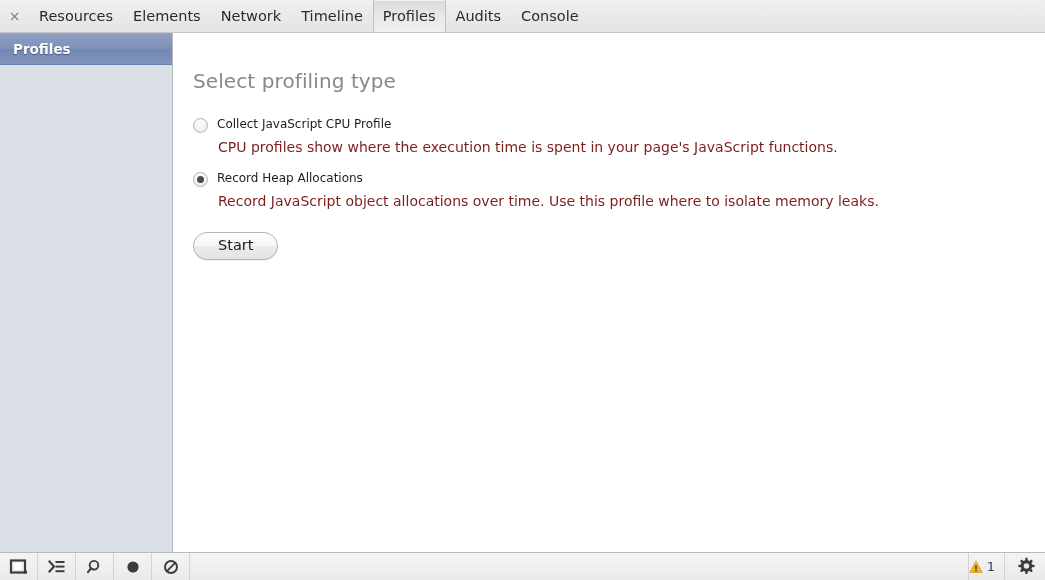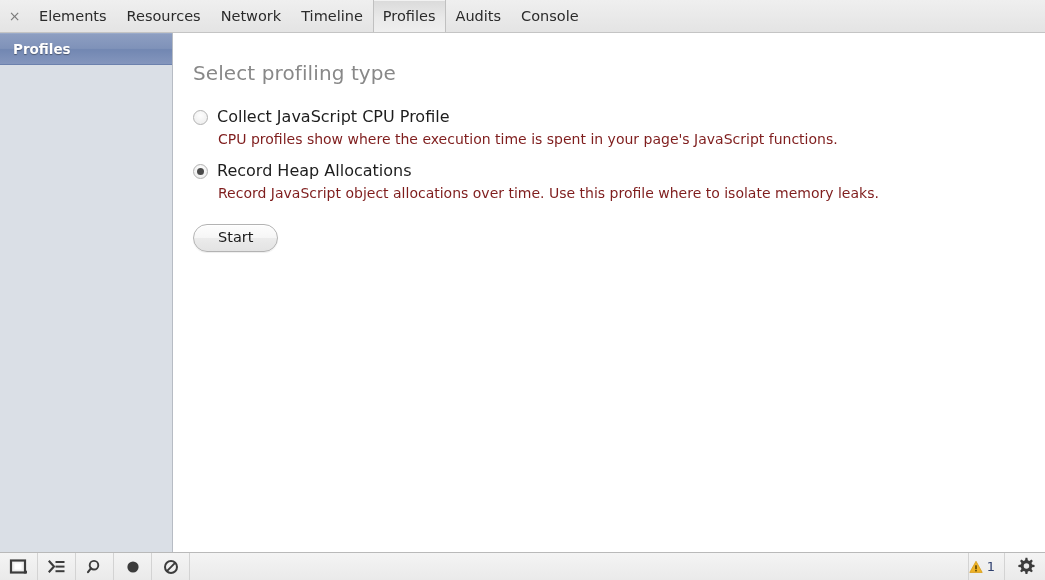--- a/index.html
+++ b/index.html
@@ -103,21 +103,21 @@
     border-top: 1px solid #9aaac9;
     border-bottom: 1px solid #6c81ad;
     box-sizing: border-box;
     height: 32px;
   }
 
   
   .main {
     flex: 1 1 auto;
     background: #ffffff;
-    padding: 28px 0 0 20px;
+    padding: 36px 0 0 20px;
     box-sizing: border-box;
     overflow: hidden;
   }
   .panel-title {
     font-size: 20px;
     color: #888888;
     font-weight: normal;
     margin: 0 0 23px 0;
     letter-spacing: 0.1px;
     user-select: none;
@@ -150,21 +150,21 @@
     left: 50%;
     top: 50%;
     width: 7px;
     height: 7px;
     margin-left: -3.5px;
     margin-top: -3.5px;
     border-radius: 50%;
     background: #4a4a4a;
   }
   .option-label {
-    font-size: 16px;
+    font-size: 12px;
     color: #1d1d1d;
     line-height: 17px;
     user-select: none;
   }
   .option-desc {
     margin-left: 25px;
     margin-top: 5px;
     font-size: 14px;
     line-height: 18px;
     color: #7f1d1d;
@@ -237,22 +237,22 @@
   svg { display: block; }
 </style>
 </head>
 <body>
 
 <div id="app">
 
   <div class="tabbar">
     <div class="tab-close">×</div>
     <div class="tabs">
+      <div class="tab">Resources</div>
       <div class="tab">Elements</div>
-      <div class="tab">Resources</div>
       <div class="tab">Network</div>
       <div class="tab">Timeline</div>
       <div class="tab active">Profiles</div>
       <div class="tab">Audits</div>
       <div class="tab">Console</div>
     </div>
   </div>
 
   <div class="body-area">
 

